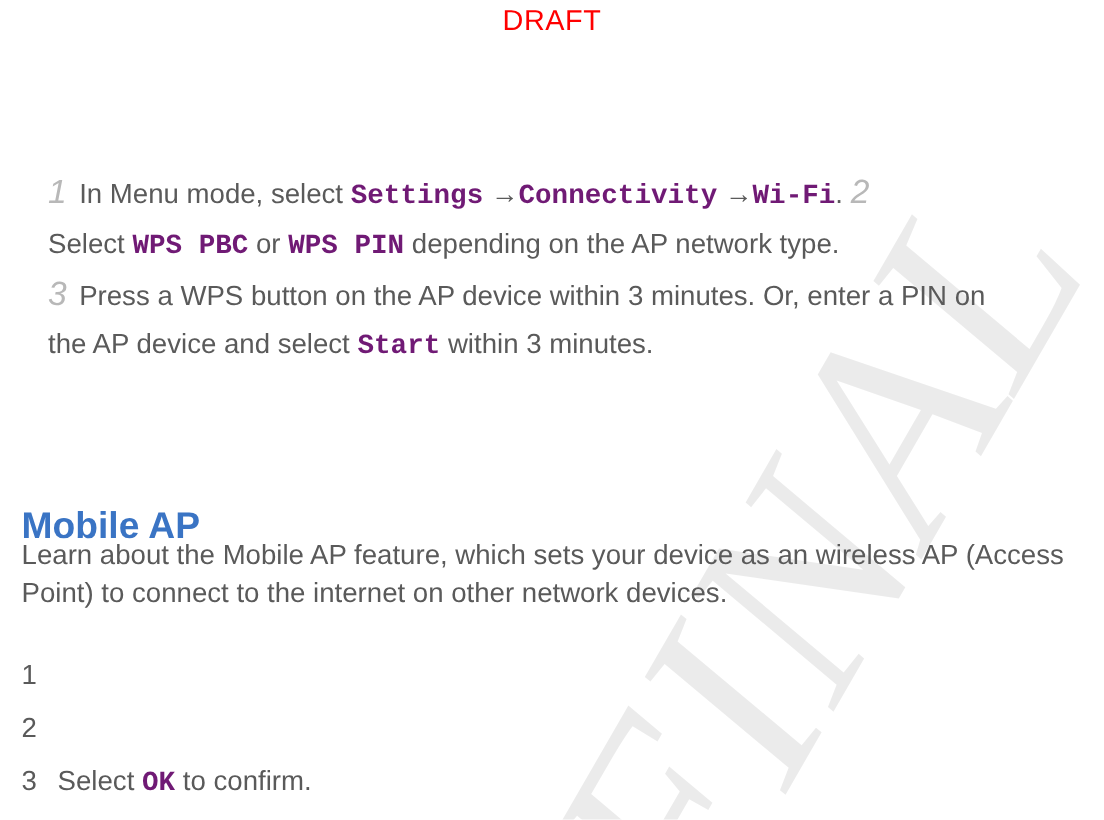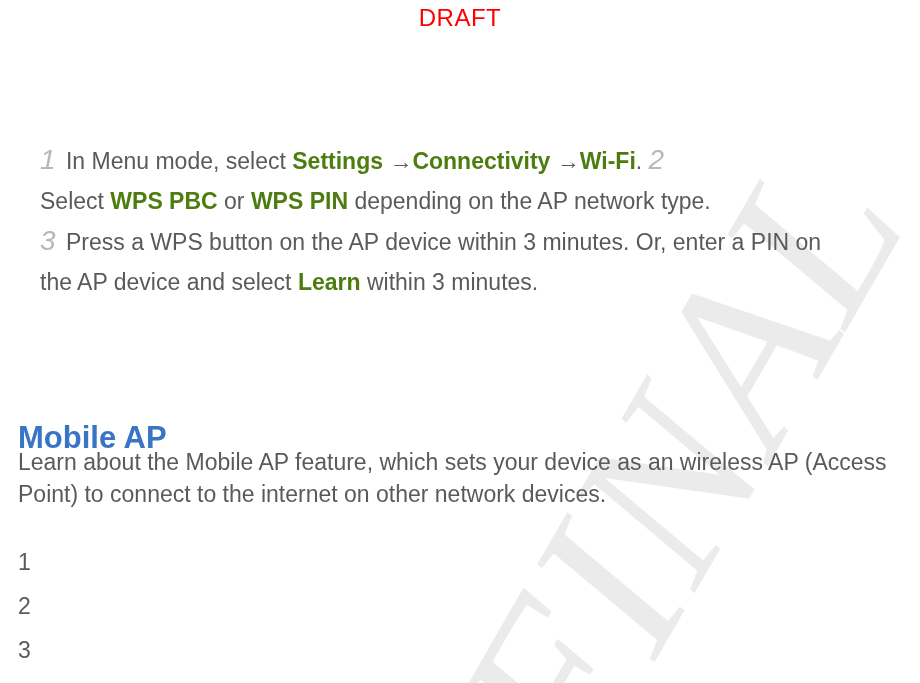--- a/index.html
+++ b/index.html
@@ -46,21 +46,22 @@
     font-style: italic;
     color: #b8b8b8;
     font-size: 28px;
     font-weight: 400;
     margin-right: 4px;
     font-family: Arial, Helvetica, sans-serif;
   }
 
   .bold {
     font-weight: 700;
-    color: #4d7c0f;
+    color: #701a75;
+    font-family: Liberation Mono, monospace;
   }
 
   .heading {
     position: absolute;
     top: 420px;
     left: 18px;
     color: #3a74c4;
     font-weight: 700;
     font-size: 31px;
   }
@@ -116,32 +117,35 @@
 
   <div class="draft">DRAFT</div>
 
   <div class="watermark">FINAL</div>
 
   <div class="block1">
     <span class="num">1</span><span> In Menu mode, select </span><span class="bold">Settings</span><span> →</span><span class="bold">Connectivity</span><span> →</span><span class="bold">Wi-Fi</span><span>. </span><span class="num">2</span>
     <br>
     <span>Select </span><span class="bold">WPS PBC</span><span> or </span><span class="bold">WPS PIN</span><span> depending on the AP network type.</span>
     <br>
-    <span class="num">3</span><span> Press a WPS button on the AP device within 3 minutes. Or, enter a PIN on the AP device and select </span><span class="bold">Learn</span><span> within 3 minutes.</span>
+    <span class="num">3</span><span> Press a WPS button on the AP device within 3 minutes. Or, enter a PIN on the AP device and select </span><span class="bold">Start</span><span> within 3 minutes.</span>
   </div>
 
   <div class="heading">Mobile AP</div>
 
   <div class="intro">Learn about the Mobile AP feature, which sets your device as an wireless AP (Access Point) to connect to the internet on other network devices.</div>
 
   <div class="list">
     <div class="li">
       <span class="listnum">1</span>
     </div>
     <div class="li">
       <span class="listnum">2</span>
     </div>
     <div class="li">
       <span class="listnum">3</span>
+      <span>
+        <span>Select </span><span class="bold">OK</span><span> to confirm.</span>
+      </span>
     </div>
   </div>
 
 </div>
 
 </body></html>

